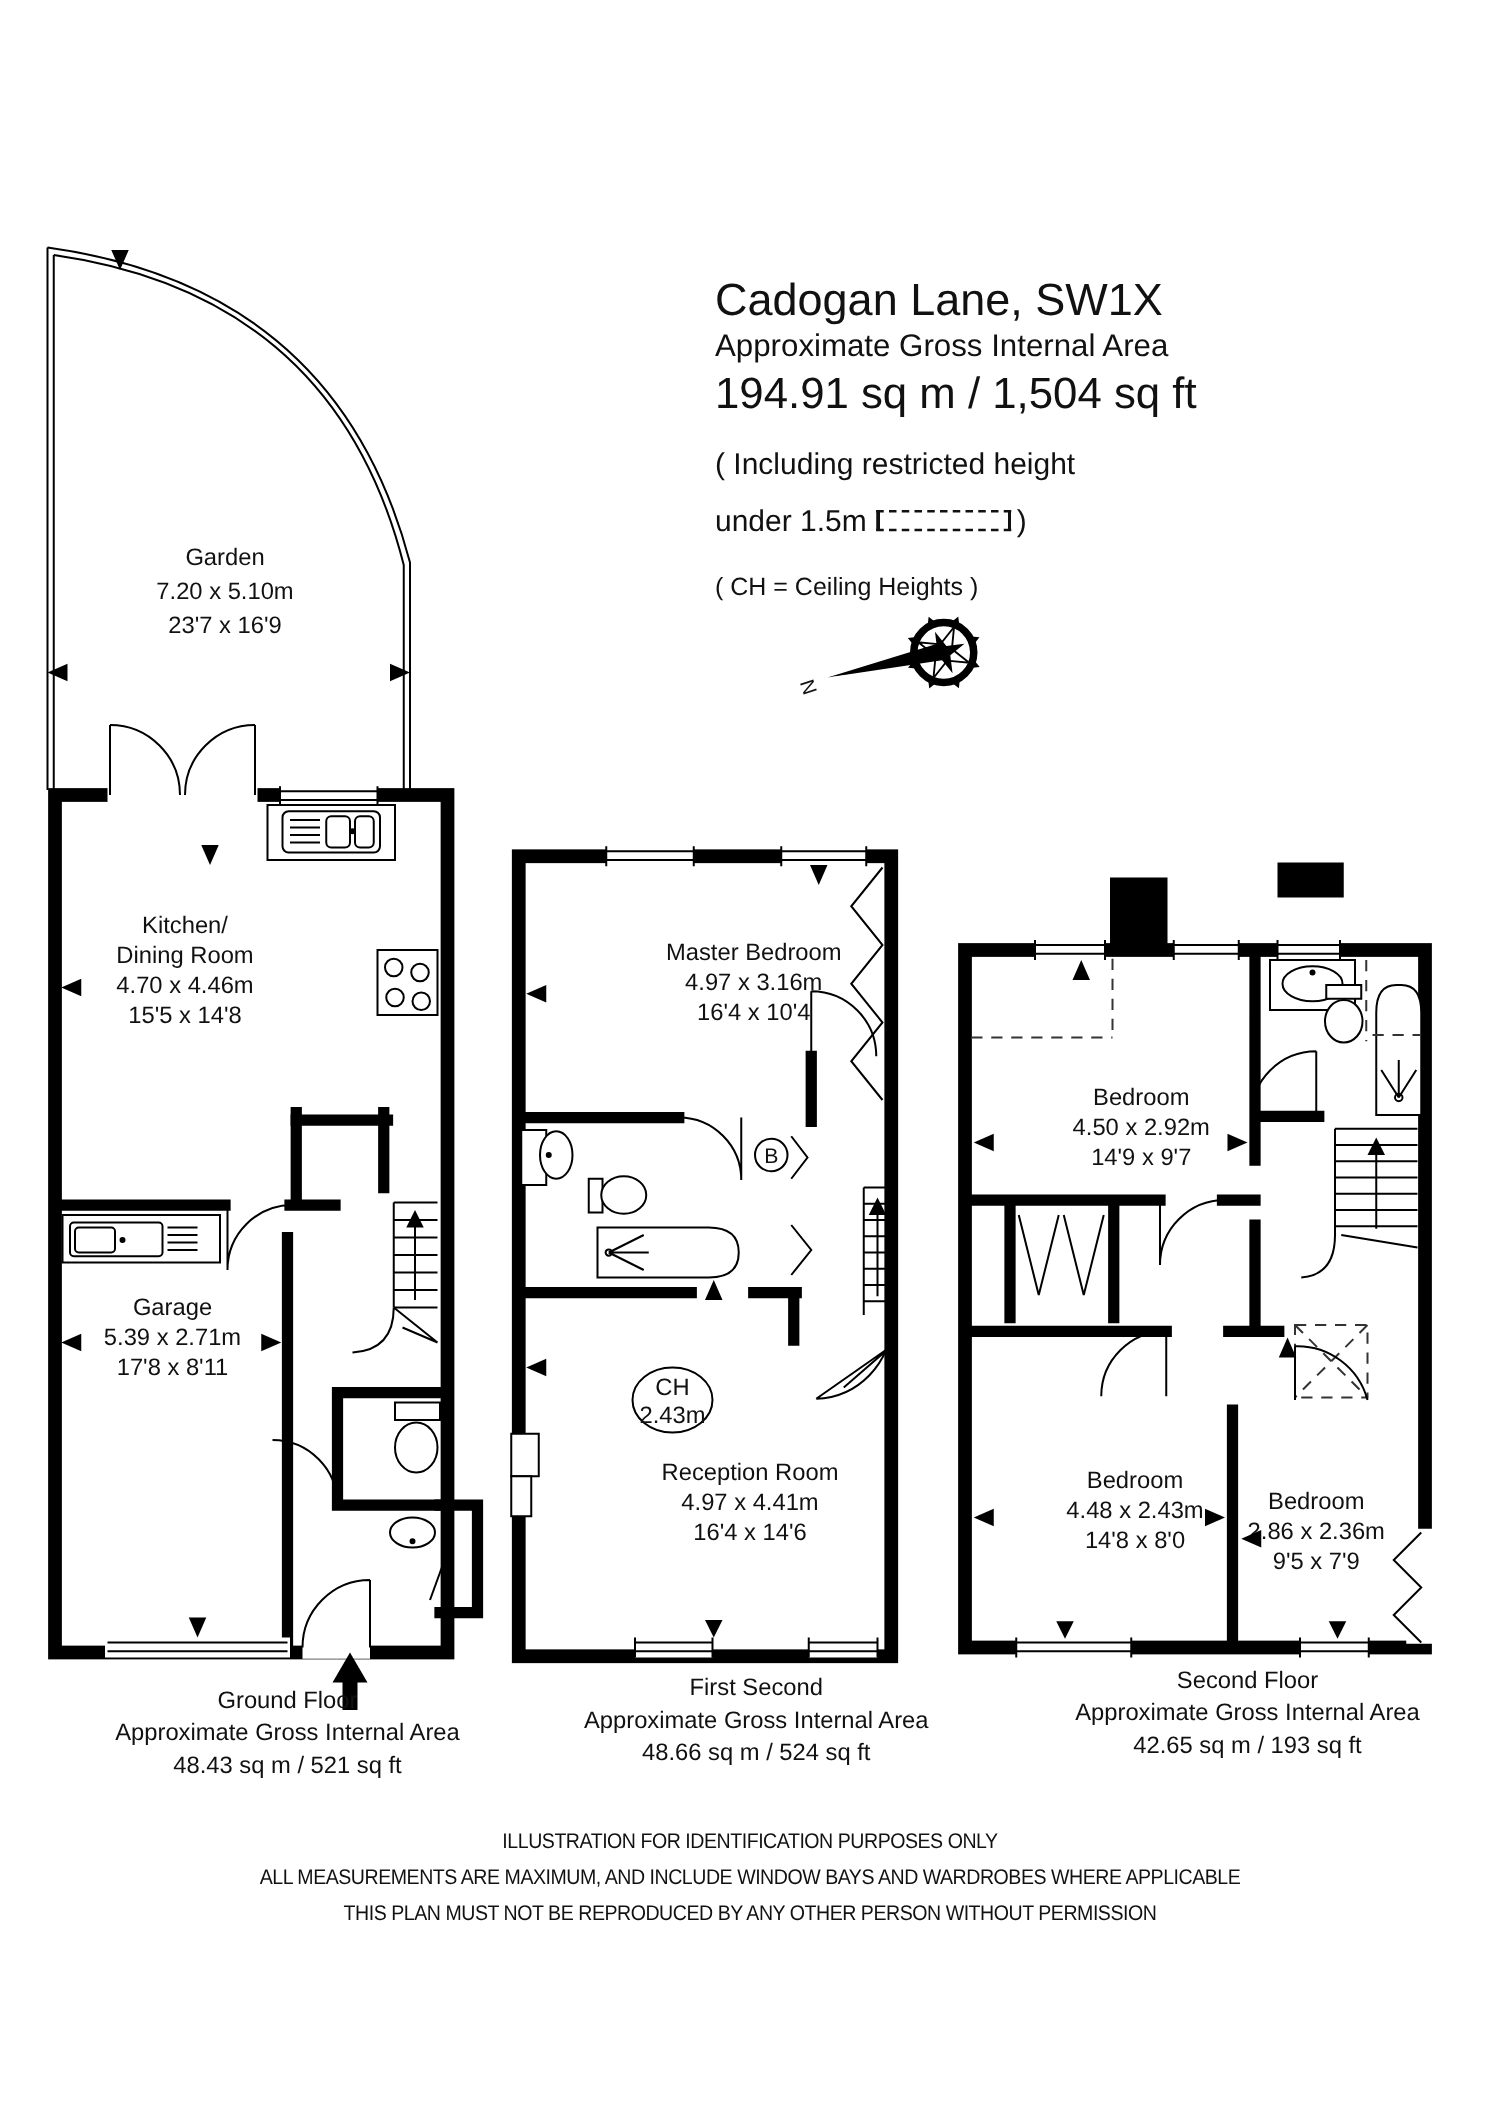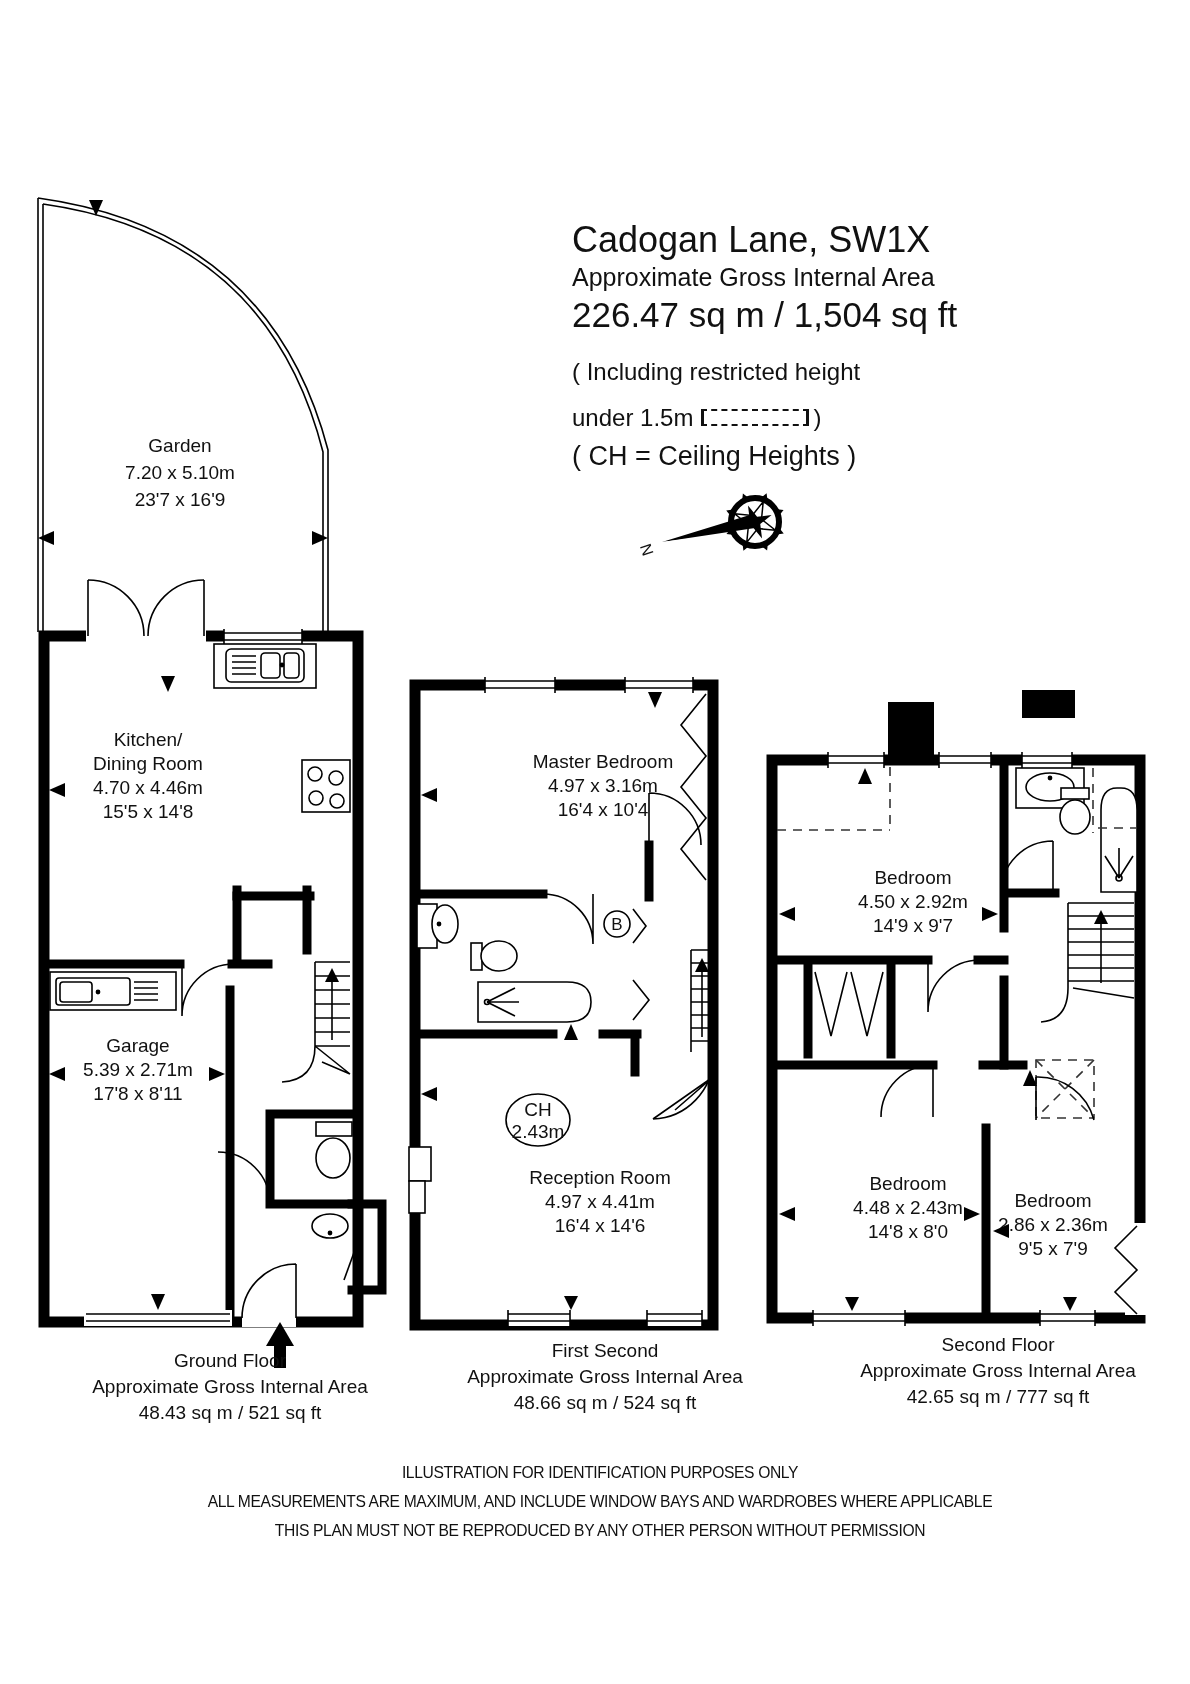--- a/index.html
+++ b/index.html
@@ -8,21 +8,21 @@
     font-family:"Liberation Sans",sans-serif;color:#111;overflow:hidden;
   }
   .abs{position:absolute;}
   
   .title-block{left:572px;top:218px;width:440px;text-align:left;}
   .tb-title{font-size:36px;line-height:44px;}
   .tb-sub{font-size:25px;line-height:31px;}
   .tb-area{font-size:35px;line-height:44px;}
   .tb-note{font-size:24px;line-height:30px;margin-top:16px;}
   .tb-note-first{margin-top:20px;}
-  .tb-ch{font-size:27px;line-height:30px;margin-top:8px;}
+  .tb-ch{font-size:20px;line-height:30px;margin-top:22px;}
   .legend-dash{
     display:inline-block;vertical-align:middle;width:102px;height:13px;
     border-top:2px dashed #111;border-bottom:2px dashed #111;
     border-left:3px solid #111;border-right:3px solid #111;margin:0 4px 4px 8px;
   }
   
   .caption{width:360px;text-align:center;font-size:19px;line-height:26px;}
   
   .disclaimer{left:150px;top:1458px;width:900px;text-align:center;
     font-size:17px;line-height:29px;letter-spacing:-0.4px;transform:scaleX(0.92);}
@@ -37,21 +37,21 @@
   .blk{fill:#000;stroke:none;}
   .rt{font-size:19px;text-anchor:middle;fill:#111;font-family:"Liberation Sans",sans-serif;}
   .rt-s{font-size:17px;text-anchor:middle;fill:#111;font-family:"Liberation Sans",sans-serif;}
 </style>
 </head>
 <body>
 
 <div class="abs title-block">
   <div class="tb-title">Cadogan Lane, SW1X</div>
   <div class="tb-sub">Approximate Gross Internal Area</div>
-  <div class="tb-area">226.47 sq m  /  1,504 sq ft</div>
+  <div class="tb-area">194.91 sq m  /  1,504 sq ft</div>
   <div class="tb-note tb-note-first">( Including restricted height</div>
   <div class="tb-note">
     <span>under 1.5m</span><span class="legend-dash"></span><span>)</span>
   </div>
   <div class="tb-ch">( CH = Ceiling Heights )</div>
 </div>
 
 <svg class="abs" style="left:640px;top:462px;" width="190" height="120" viewBox="0 0 190 120">
   <g>
     <circle cx="115" cy="60" r="24" fill="none" stroke="#000" stroke-width="6"></circle>
@@ -414,20 +414,20 @@
 
 <div class="abs caption" style="left:425px;top:1338px;">
   <div>First Second</div>
   <div>Approximate Gross Internal Area</div>
   <div>48.66 sq m  /  524 sq ft</div>
 </div>
 
 <div class="abs caption" style="left:818px;top:1332px;">
   <div>Second Floor</div>
   <div>Approximate Gross Internal Area</div>
-  <div>42.65 sq m  /  777 sq ft</div>
+  <div>42.65 sq m  /  193 sq ft</div>
 </div>
 
 <div class="abs disclaimer">
   <div>ILLUSTRATION FOR IDENTIFICATION PURPOSES ONLY</div>
   <div>ALL MEASUREMENTS ARE MAXIMUM, AND INCLUDE WINDOW BAYS AND WARDROBES WHERE APPLICABLE</div>
   <div>THIS PLAN MUST NOT BE REPRODUCED BY ANY OTHER PERSON WITHOUT PERMISSION</div>
 </div>
 
 </body></html>

